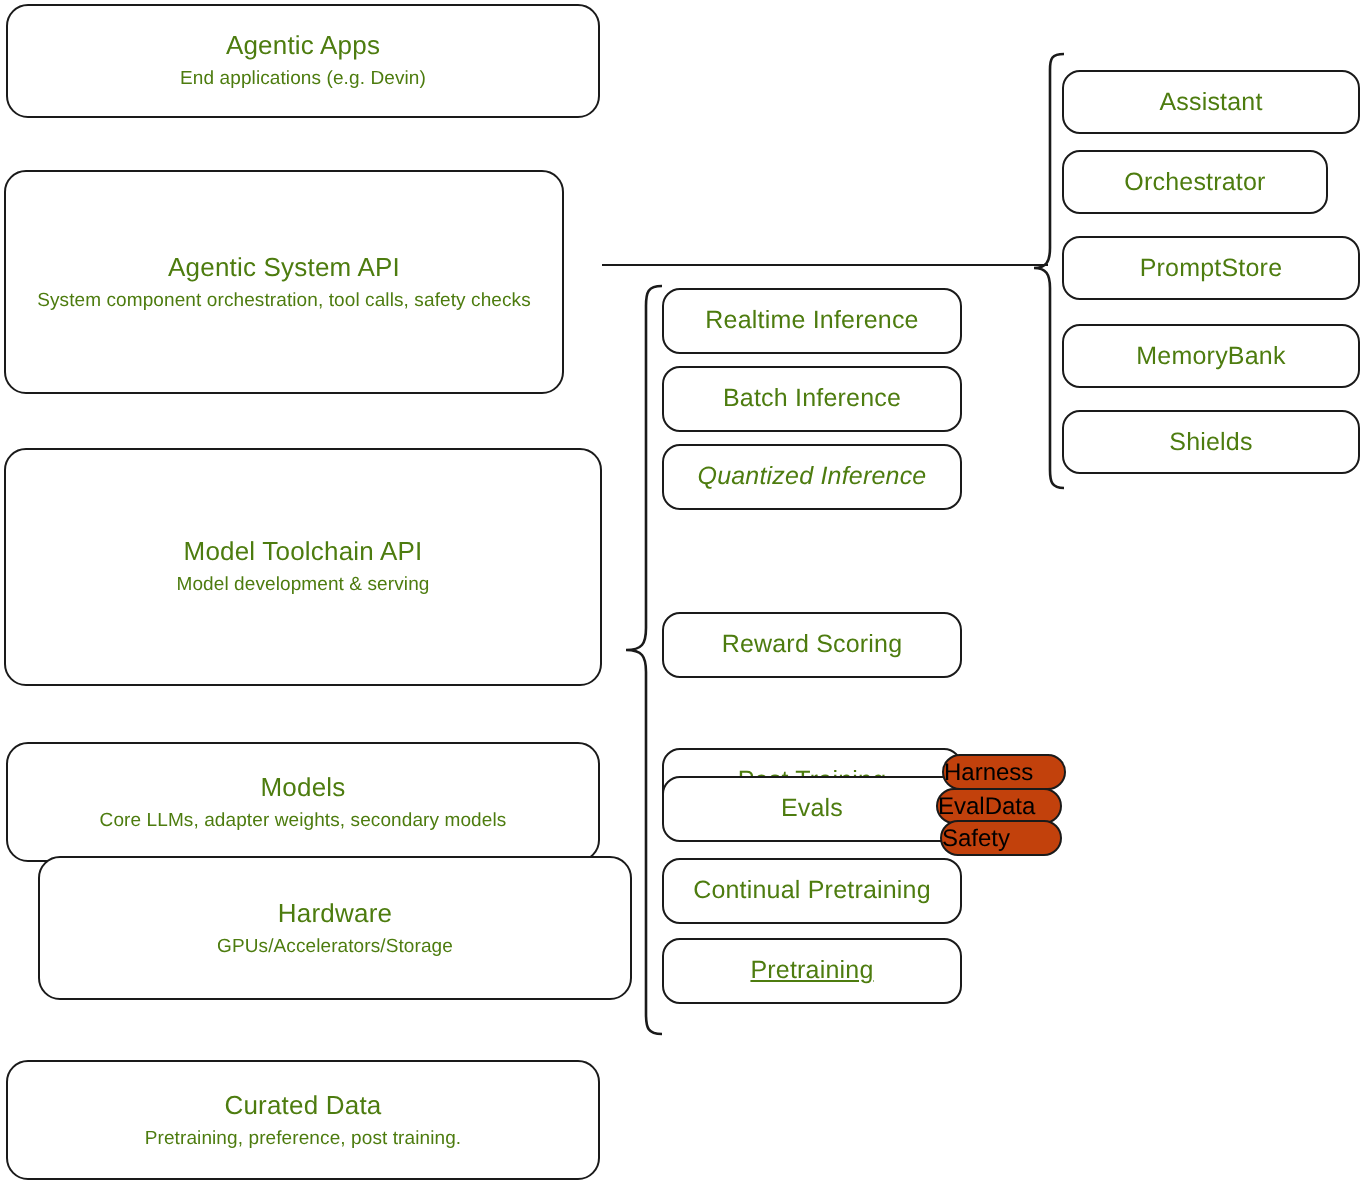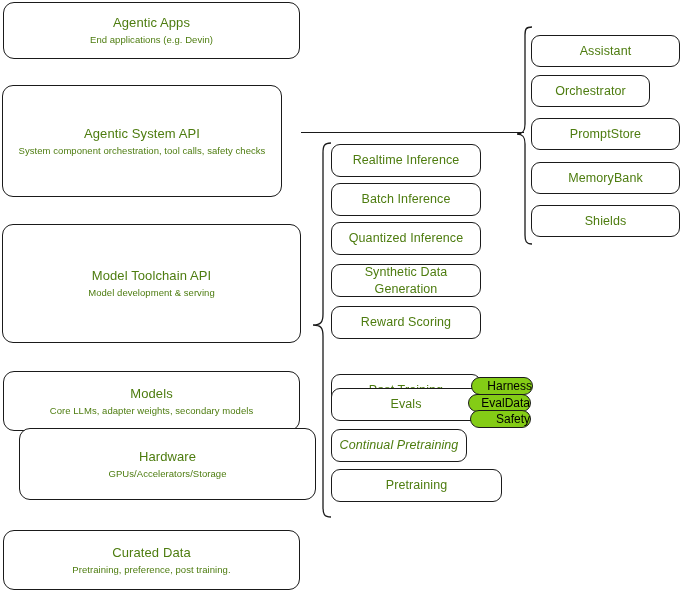--- a/index.html
+++ b/index.html
@@ -44,24 +44,24 @@
     border-radius: 9px;
   }
   .col-box .title {
     font-size: 12.5px;
   }
   .pill {
     position: absolute;
     box-sizing: border-box;
     border: 1.3px solid #1a1a1a;
     border-radius: 999px;
-    background: #84cc16;
+    background: #c2410c;
     display: flex;
     align-items: center;
-    justify-content: flex-end;
+    justify-content: flex-start;
     font-size: 12px;
     color: #000000;
     z-index: 5;
   }
   .connector {
     position: absolute;
     background: #1a1a1a;
   }
   svg.brace {
     position: absolute;
@@ -110,21 +110,21 @@
 
   <div class="connector" style="left:301px; top:132px; width:223px; height:1.3px;"></div>
 
   <svg class="brace" style="left:516px; top:26px;" width="18" height="220" viewBox="0 0 18 220">
     <path d="M 16,1 C 10,1 9,3 9,9 L 9,98 C 9,105 7,108 1,108 C 7,108 9,111 9,118 L 9,209 C 9,215 10,218 16,218"></path>
   </svg>
 
   <div class="box col-box" style="left:531px; top:35px; width:149px; height:32px;">
     <div class="title">Assistant</div>
   </div>
-  <div class="box col-box" style="left:531px; top:75px; width:119px; height:32px;">
+  <div class="box col-box" style="left:531px; top:75px; width:133px; height:32px;">
     <div class="title">Orchestrator</div>
   </div>
   <div class="box col-box" style="left:531px; top:118px; width:149px; height:32px;">
     <div class="title">PromptStore</div>
   </div>
   <div class="box col-box" style="left:531px; top:162px; width:149px; height:32px;">
     <div class="title">MemoryBank</div>
   </div>
   <div class="box col-box" style="left:531px; top:205px; width:149px; height:32px;">
     <div class="title">Shields</div>
@@ -133,39 +133,36 @@
   <svg class="brace" style="left:312px; top:142px;" width="20" height="376" viewBox="0 0 20 376">
     <path d="M 19,1 C 12,1 11,4 11,11 L 11,172 C 11,180 9,183 1,183 C 9,183 11,186 11,194 L 11,365 C 11,372 12,375 19,375"></path>
   </svg>
 
   <div class="box col-box" style="left:331px; top:144px; width:150px; height:33px;">
     <div class="title">Realtime Inference</div>
   </div>
   <div class="box col-box" style="left:331px; top:183px; width:150px; height:33px;">
     <div class="title">Batch Inference</div>
   </div>
-  <div class="box col-box" style="left:331px; top:222px; width:150px; height:33px;">
+  <div class="box col-box" style="left:331px; top:222px; width:150px; height:33px;font-style:italic;">
     <div class="title">Quantized Inference</div>
-  </div>
-  <div class="box col-box" style="left:331px; top:264px; width:150px; height:33px;">
-    <div class="title">Synthetic Data Generation</div>
   </div>
   <div class="box col-box" style="left:331px; top:306px; width:150px; height:33px;">
     <div class="title">Reward Scoring</div>
   </div>
   <div class="box col-box" style="left:331px; top:350px; width:150px; height:33px;margin-top:24px;">
     <div class="title">Post Training</div>
   </div>
   <div class="box col-box" style="left:331px; top:388px; width:150px; height:33px;">
     <div class="title">Evals</div>
   </div>
-  <div class="box col-box" style="left:331px; top:429px; width:136px; height:33px;font-style:italic;">
+  <div class="box col-box" style="left:331px; top:429px; width:150px; height:33px;">
     <div class="title">Continual Pretraining</div>
   </div>
-  <div class="box col-box" style="left:331px; top:469px; width:171px; height:33px;">
+  <div class="box col-box" style="left:331px; top:469px; width:150px; height:33px;text-decoration:underline;">
     <div class="title">Pretraining</div>
   </div>
 
   <div class="pill" style="left:471px; top:377px; width:62px; height:18px;">
     <span>Harness</span>
   </div>
   <div class="pill" style="left:468px; top:394px; width:63px; height:18px;">
     <span>EvalData</span>
   </div>
   <div class="pill" style="left:470px; top:410px; width:61px; height:18px;">

